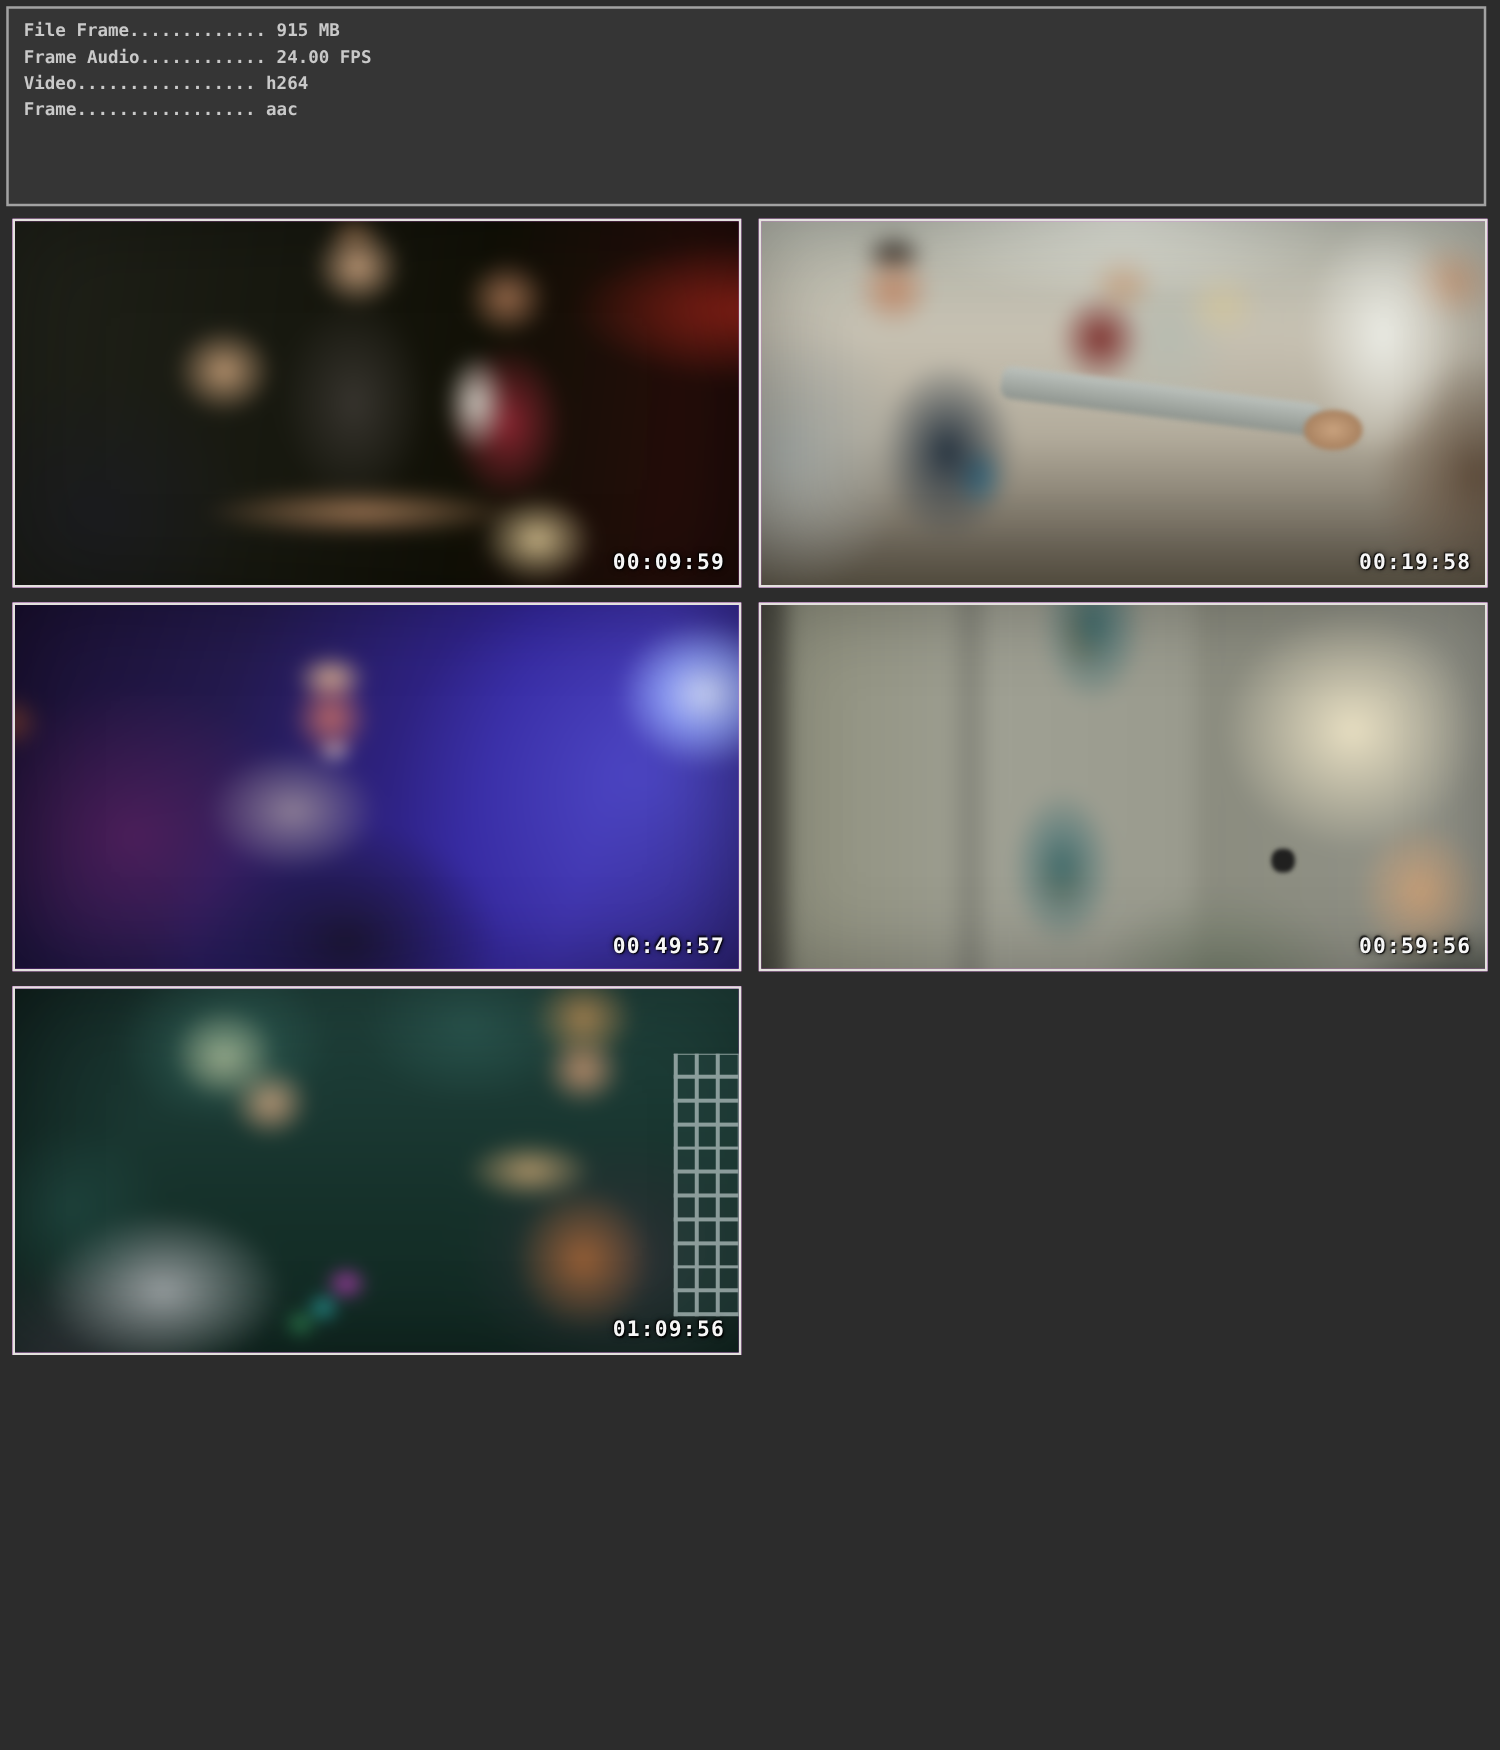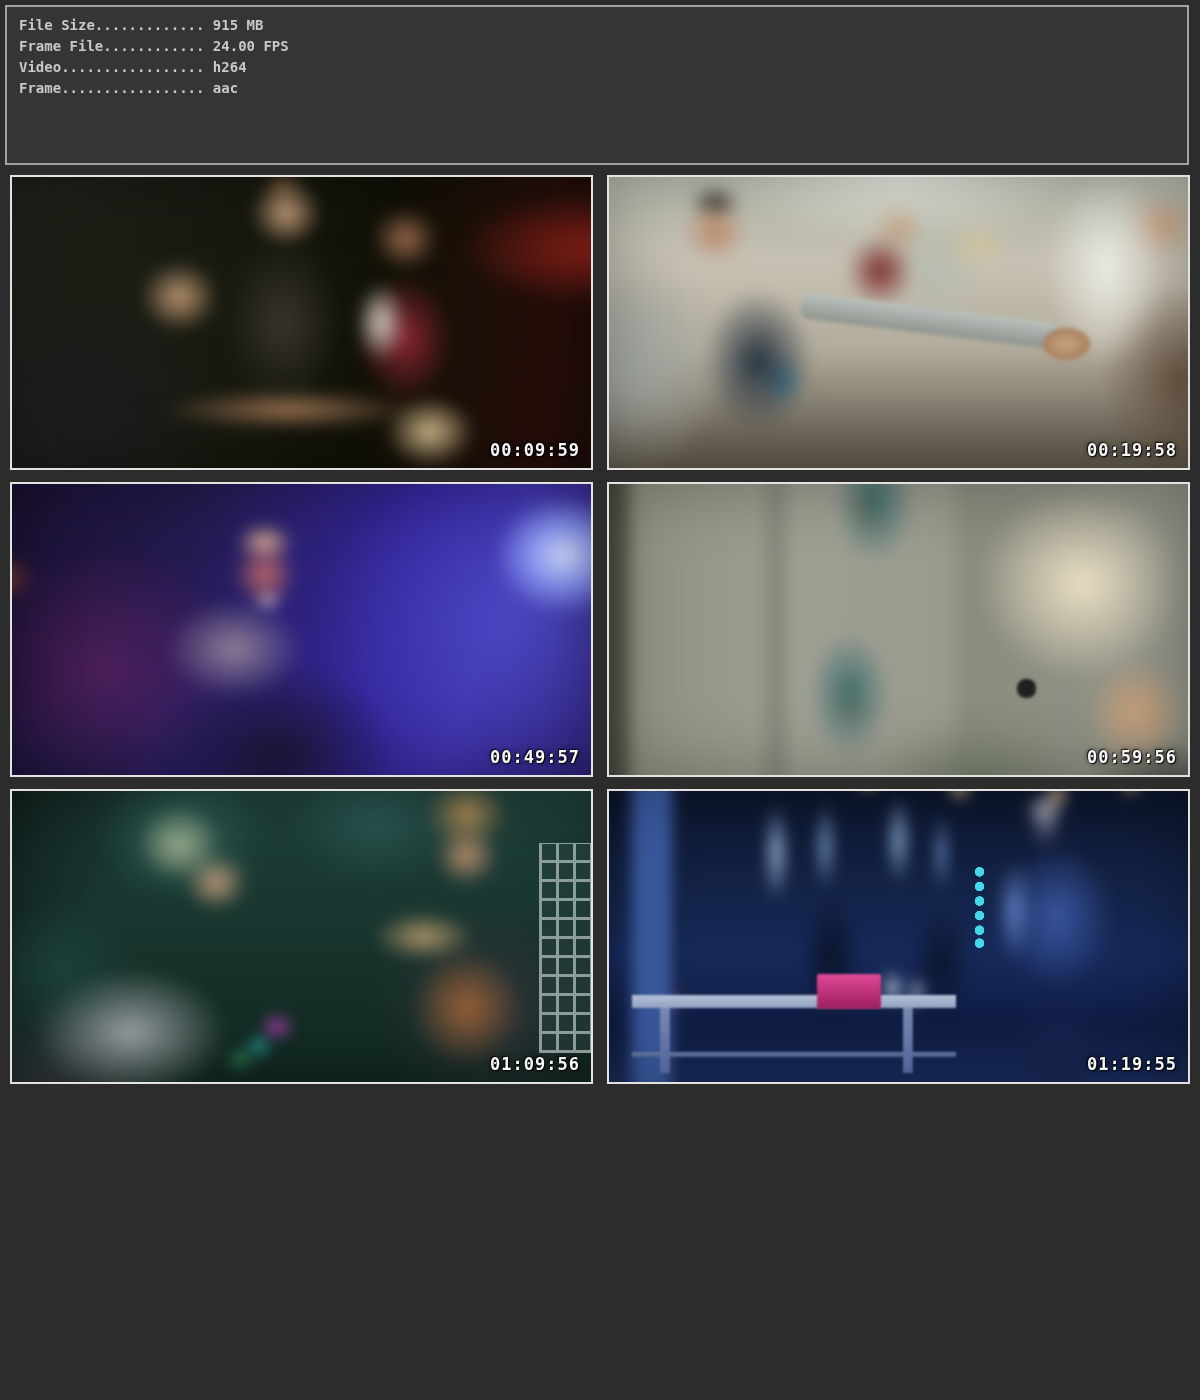--- a/index.html
+++ b/index.html
@@ -197,22 +197,22 @@
       radial-gradient(circle 5px at 50% 42%, #45d8ea 92%, rgba(69,216,234,0)),
       radial-gradient(circle 5px at 50% 60%, #45d8ea 92%, rgba(69,216,234,0)),
       radial-gradient(circle 5px at 50% 78%, #45d8ea 92%, rgba(69,216,234,0)),
       radial-gradient(circle 5px at 50% 94%, #45d8ea 92%, rgba(69,216,234,0));
     filter:blur(.5px);}
 </style>
 </head>
 <body>
 
 <section class="info-box">
-  <div class="info-line"><span class="info-label">File Size.............</span><span class="info-value">915 MB</span></div>
-  <div class="info-line"><span class="info-label">Frame File............</span><span class="info-value">24.00 FPS</span></div>
+  <div class="info-line"><span class="info-label">File Frame.............</span><span class="info-value">915 MB</span></div>
+  <div class="info-line"><span class="info-label">Frame Audio............</span><span class="info-value">24.00 FPS</span></div>
   <div class="info-line"><span class="info-label">Video.................</span><span class="info-value">h264</span></div>
   <div class="info-line"><span class="info-label">Frame.................</span><span class="info-value">aac</span></div>
 </section>
 
 <div class="stills">
 
   <figure class="still">
     <div class="scene s1" title="group of people gathered in a dark room with red glow"></div>
     <span class="ts">00:09:59</span>
   </figure>
@@ -239,22 +239,14 @@
     <span class="ts">00:59:56</span>
   </figure>
 
   <figure class="still">
     <div class="scene s7" title="two young men talking in front of teal glass">
       <div class="accent s7-grid"></div>
     </div>
     <span class="ts">01:09:56</span>
   </figure>
 
-  <figure class="still">
-    <div class="scene s8" title="man standing by trestle tables at night in blue light">
-      <div class="accent s8-table"></div>
-      <div class="accent s8-box"></div>
-      <div class="accent s8-dots"></div>
-    </div>
-    <span class="ts">01:19:55</span>
-  </figure>
 
 </div>
 
 </body></html>

